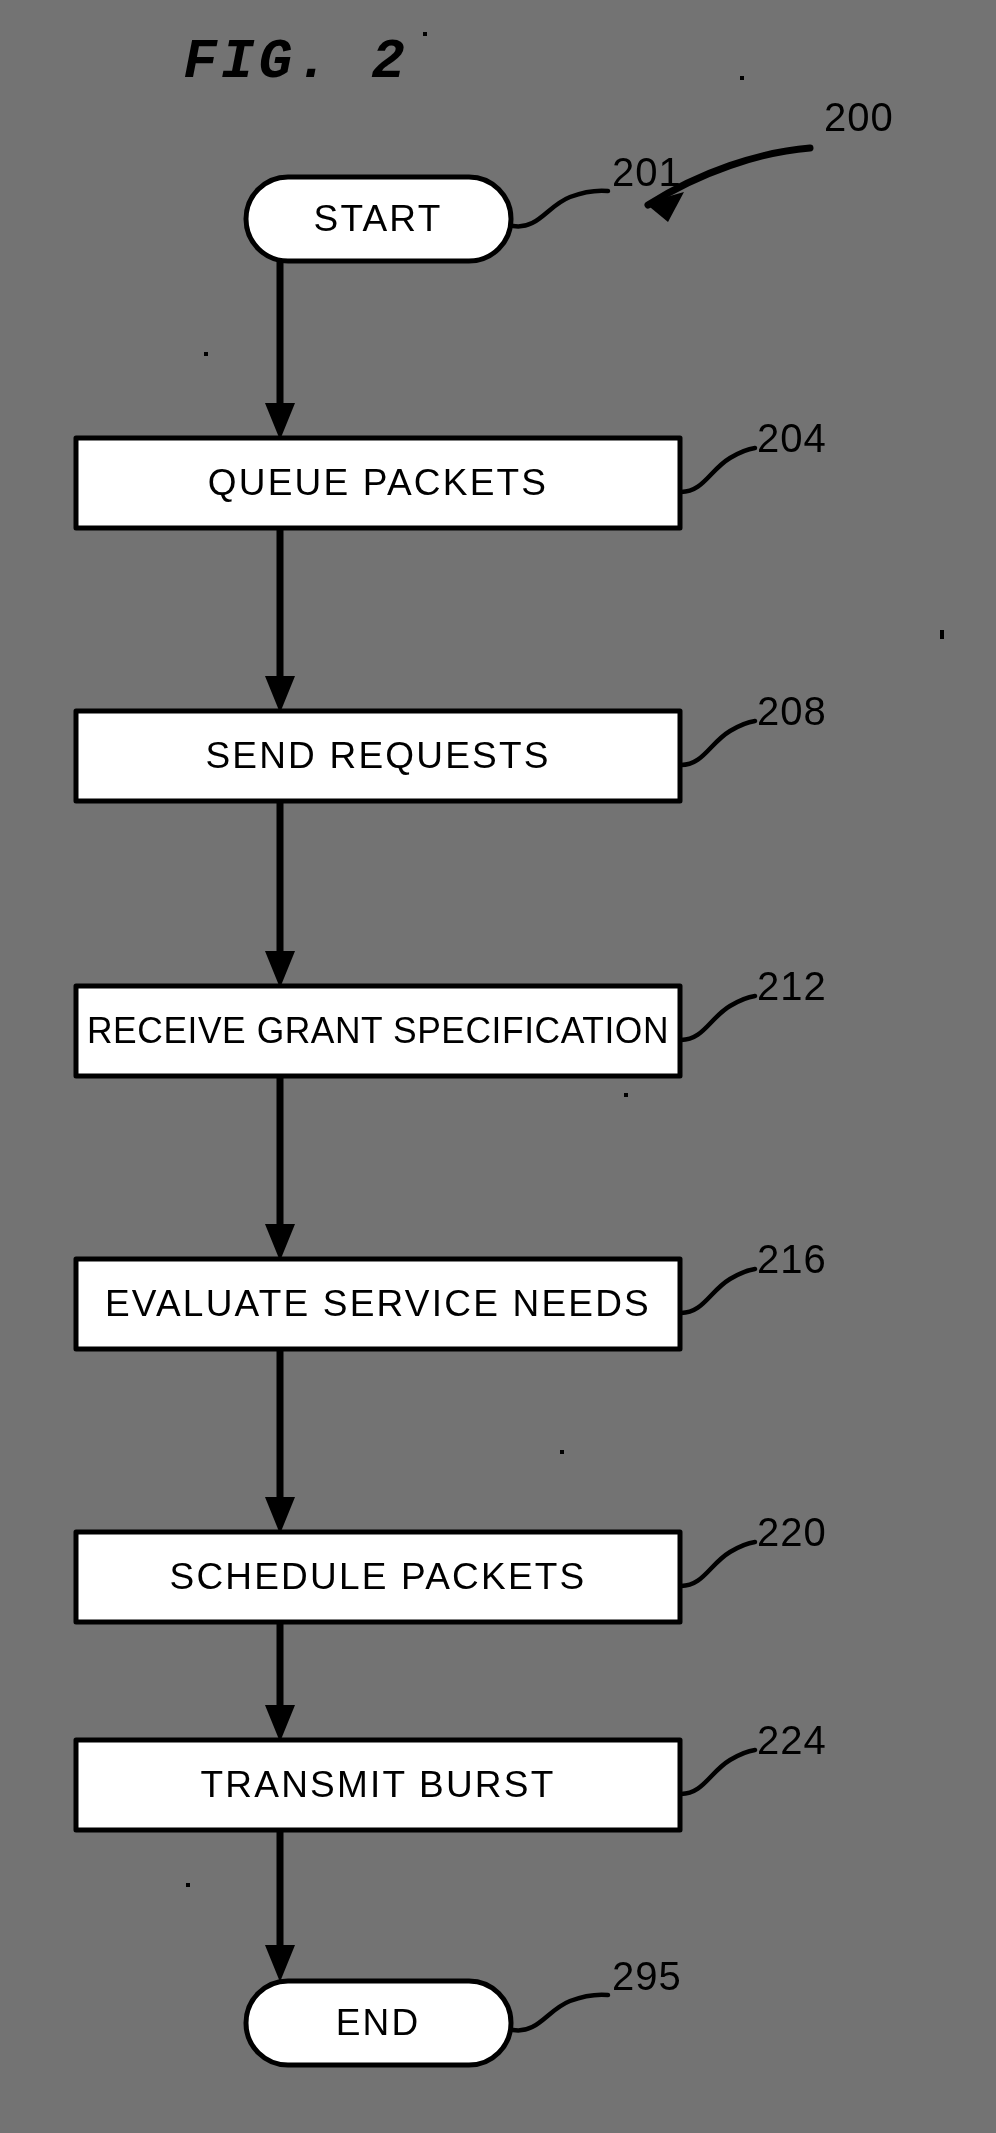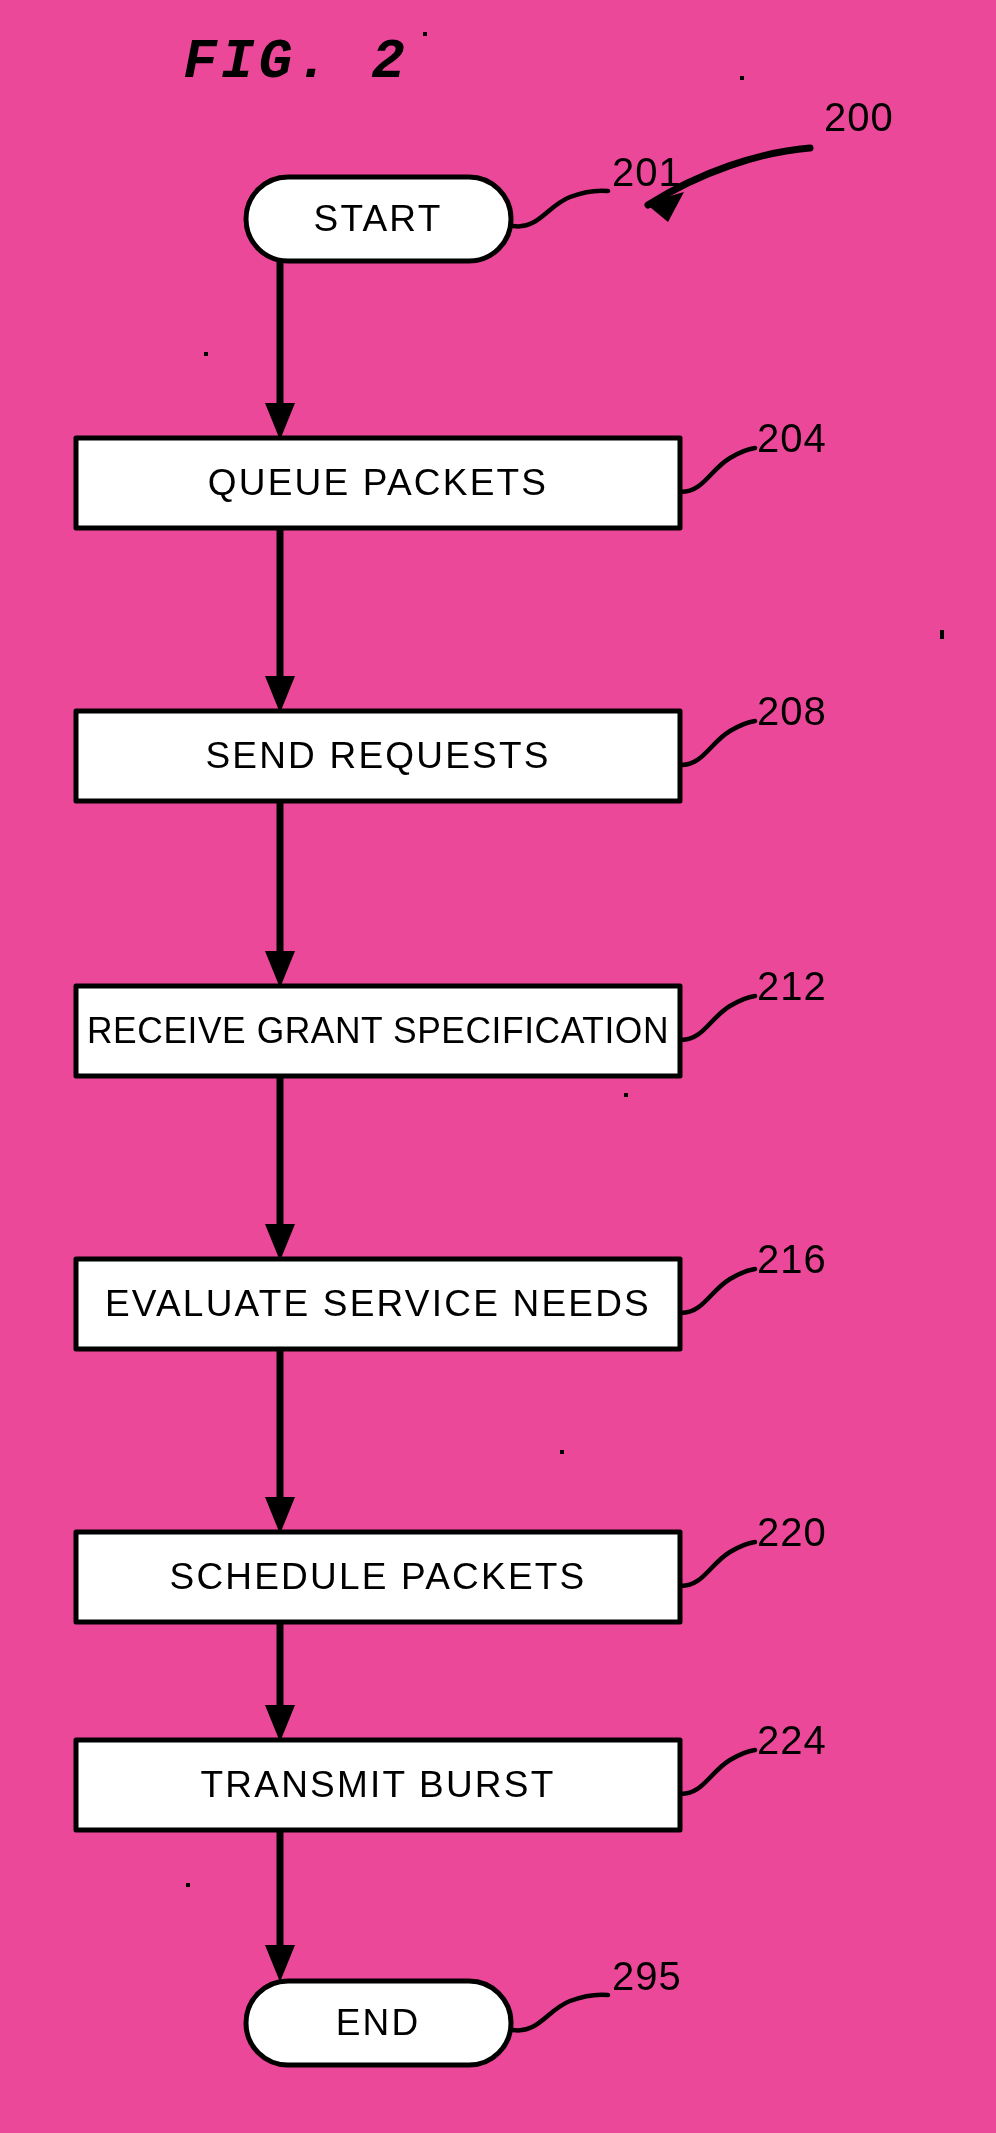--- a/index.html
+++ b/index.html
@@ -11,21 +11,21 @@
   body {
     width: 996px;
     height: 2133px;
     overflow: hidden;
     font-family: "Liberation Sans", sans-serif;
   }
   #figure-root {
     position: relative;
     width: 996px;
     height: 2133px;
-    background: #ec4899;
+    background: #737373;
   }
   svg#figure-canvas {
     display: block;
     width: 996px;
     height: 2133px;
   }
   
   .shape-outline {
     fill: #ffffff;
     stroke: #000000;

